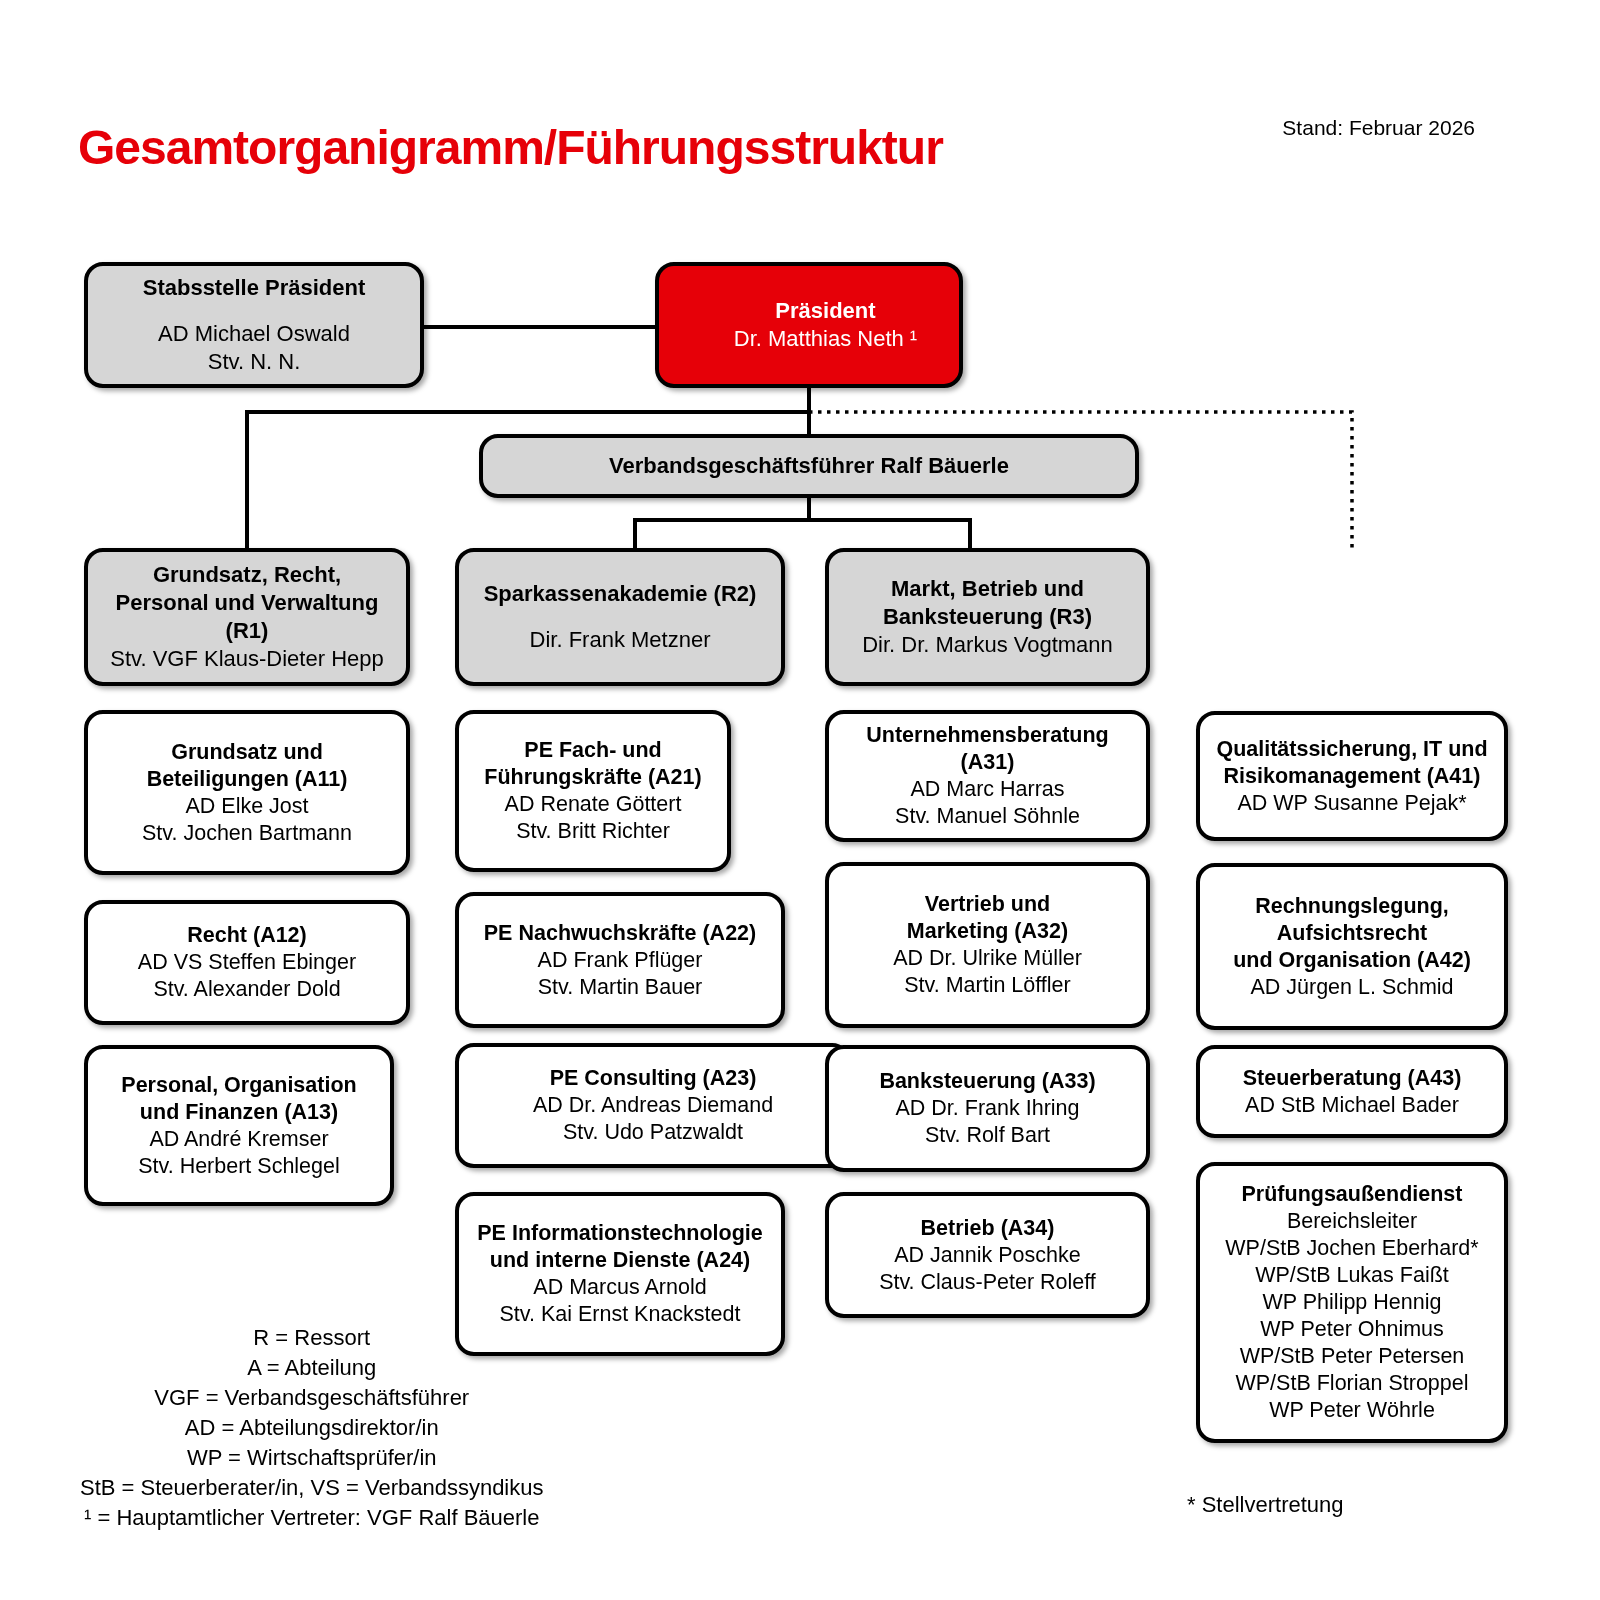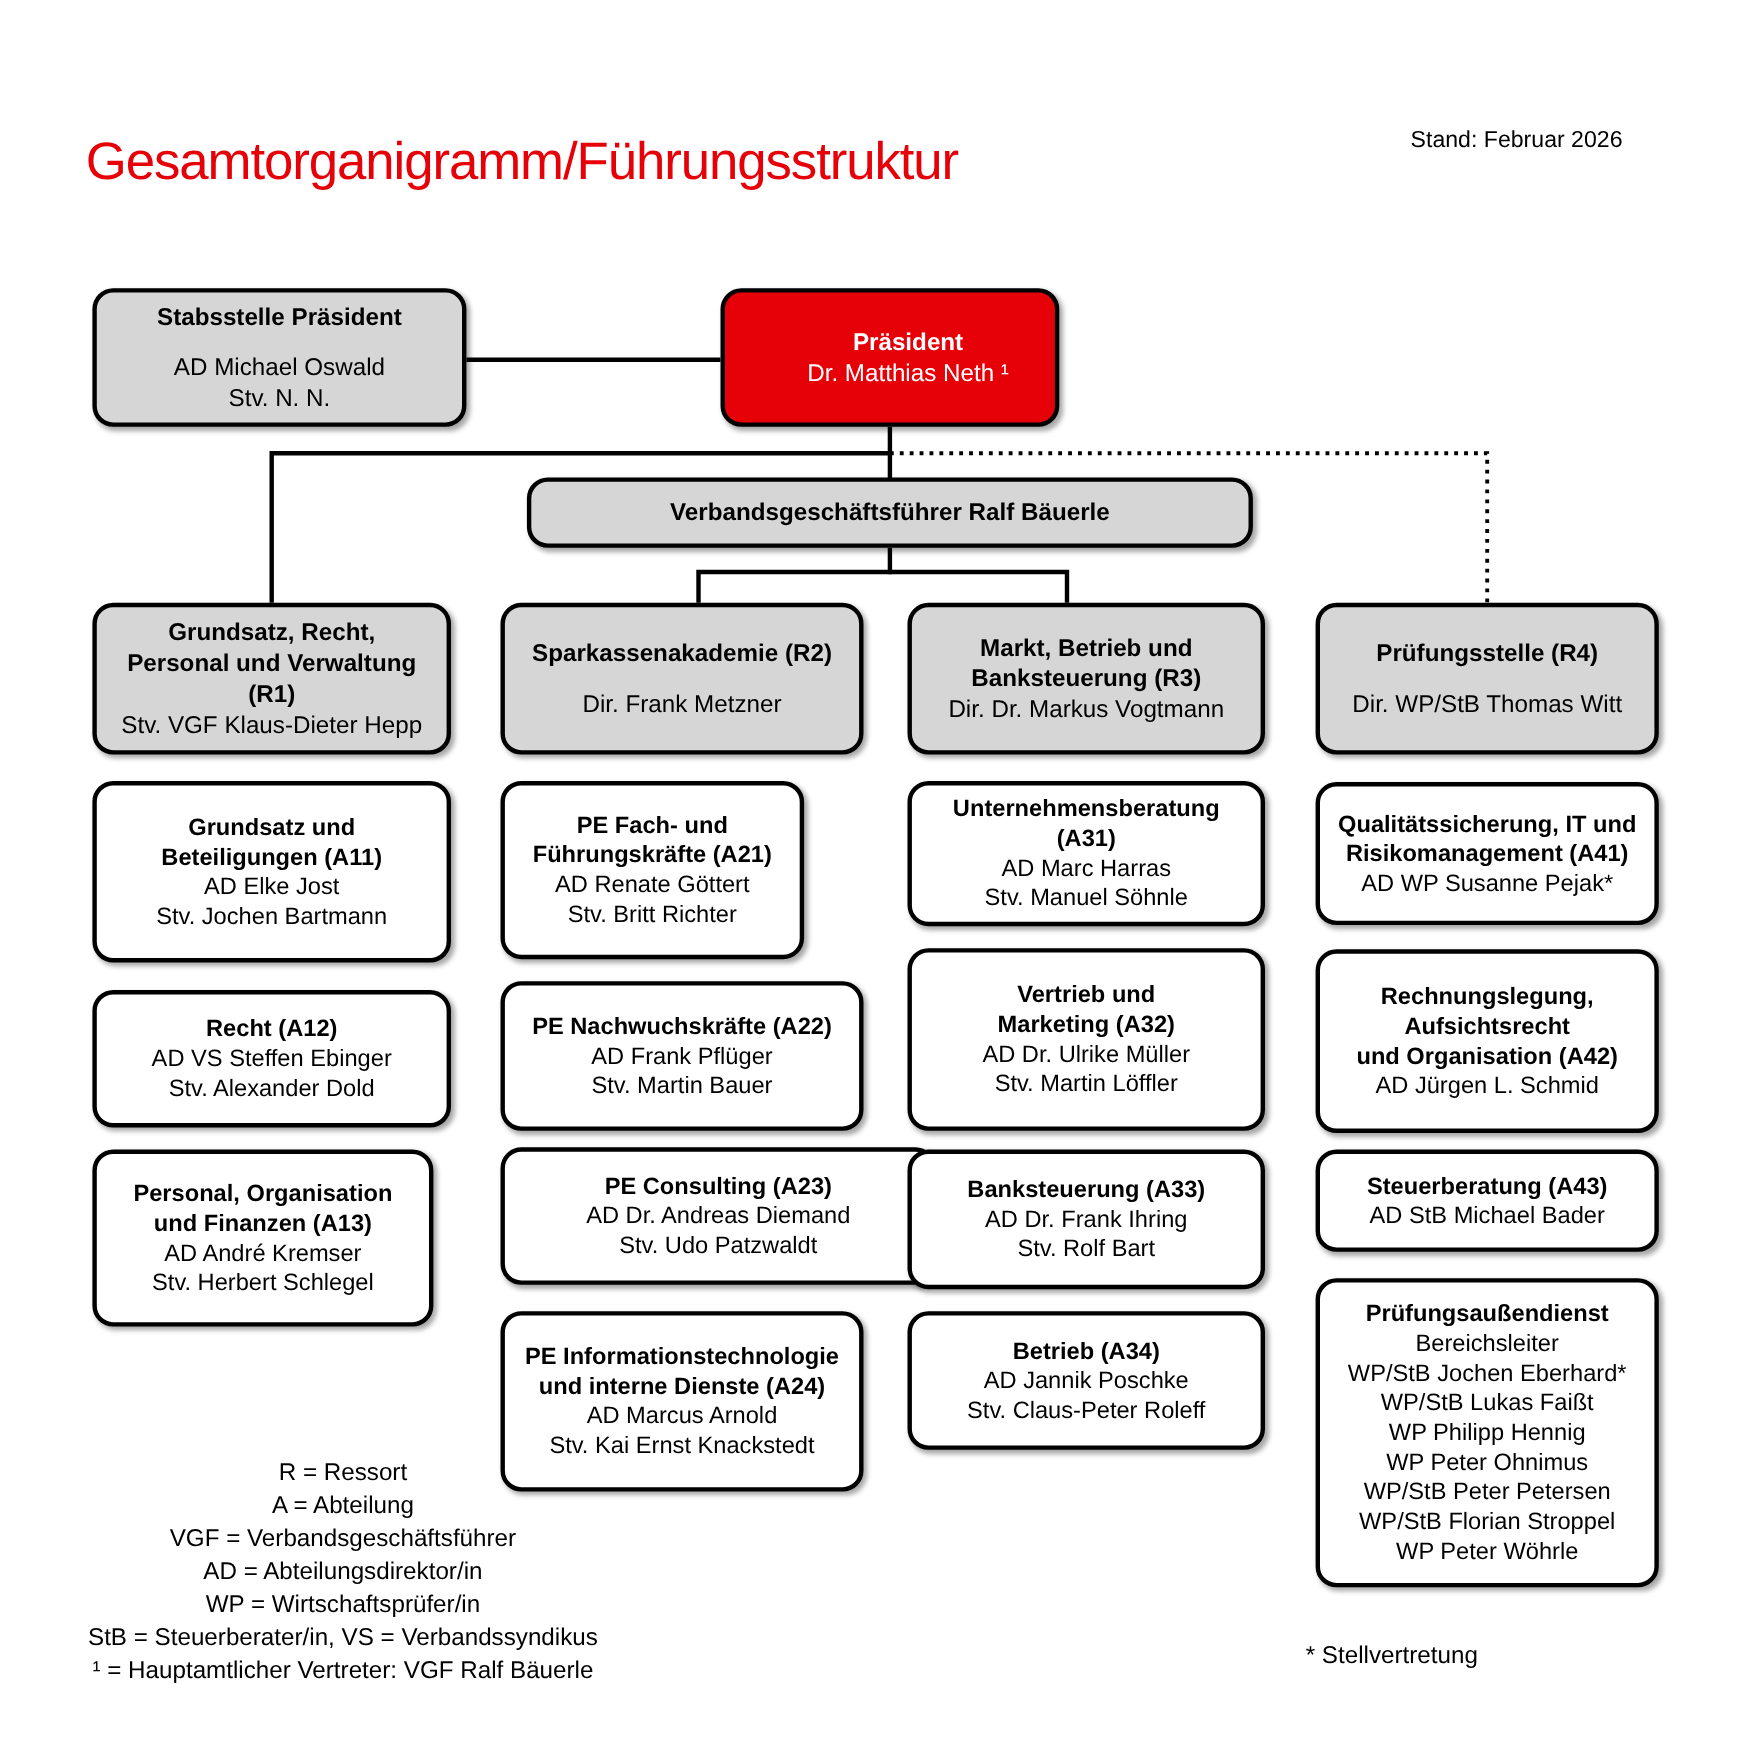--- a/index.html
+++ b/index.html
@@ -4,21 +4,21 @@
 <style>
   html,body{margin:0;padding:0;}
   body{
     width:1600px;height:1600px;position:relative;background:#ffffff;
     font-family:"Liberation Sans", sans-serif;color:#000;overflow:hidden;
   }
   #stage{position:absolute;left:0;top:0;width:1600px;height:1600px;}
   #connectors{position:absolute;left:0;top:0;z-index:0;}
   .page-title{
     position:absolute;left:78px;top:90px;z-index:2;
-    font-size:48px;font-weight:normal;letter-spacing:-1px;line-height:1.1;
+    font-size:48px;font-weight:bold;letter-spacing:-1px;line-height:1.1;
   }
   .stand-label{
     position:absolute;right:125px;top:116px;z-index:2;
     font-size:21px;color:#000;
   }
   .box{
     position:absolute;z-index:1;box-sizing:border-box;
     border:4px solid #000;border-radius:19px;background:#ffffff;
     display:flex;flex-direction:column;justify-content:center;align-items:center;
     text-align:center;padding:6px 8px;
@@ -78,25 +78,20 @@
     </div>
   <div class="box gray hdr" style="left:455px;top:548px;width:330px;height:138px">
       <div class="ln b">Sparkassenakademie (R2)</div>
       <div class="sp"></div>
       <div class="ln">Dir. Frank Metzner</div>
     </div>
   <div class="box gray hdr" style="left:825px;top:548px;width:325px;height:138px">
       <div class="ln b">Markt, Betrieb und</div>
       <div class="ln b">Banksteuerung (R3)</div>
       <div class="ln">Dir. Dr. Markus Vogtmann</div>
-    </div>
-  <div class="box gray hdr" style="left:1196px;top:548px;width:312px;height:138px">
-      <div class="ln b">Prüfungsstelle (R4)</div>
-      <div class="sp"></div>
-      <div class="ln">Dir. WP/StB Thomas Witt</div>
     </div>
 
   <div class="box" style="left:84px;top:710px;width:326px;height:165px">
       <div class="ln b">Grundsatz und</div>
       <div class="ln b">Beteiligungen (A11)</div>
       <div class="ln">AD Elke Jost</div>
       <div class="ln">Stv. Jochen Bartmann</div>
     </div>
   <div class="box" style="left:84px;top:900px;width:326px;height:125px">
       <div class="ln b">Recht (A12)</div>

